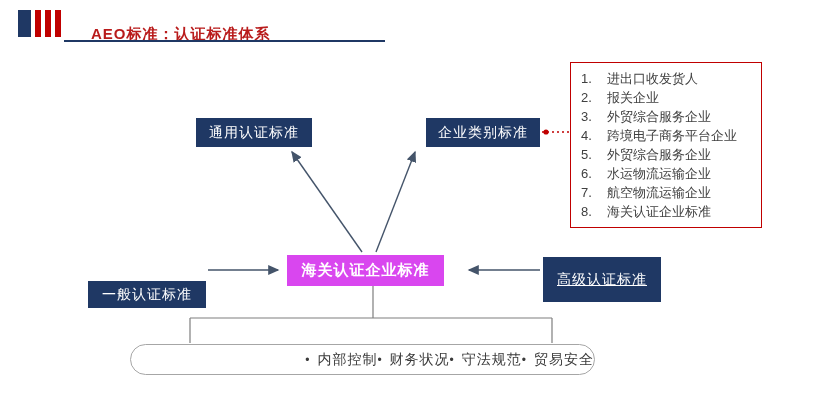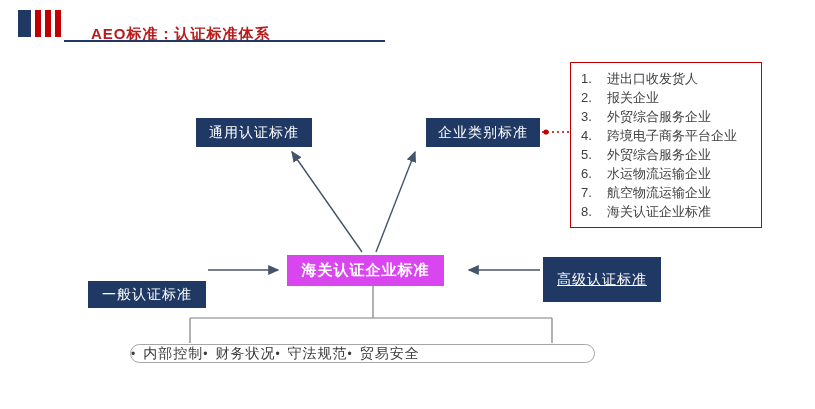--- a/index.html
+++ b/index.html
@@ -26,23 +26,23 @@
   .box-advanced{left:543px;top:257px;width:118px;height:45px;text-decoration:underline;}
   .box-center{left:287px;top:255px;width:157px;height:31px;background:#d946ef;font-weight:bold;font-size:15px;}
 
   
   .category-list{position:absolute;left:570px;top:62px;width:192px;height:166px;box-sizing:border-box;
         border:1px solid #c00000;background:#fff;padding:6px 6px 6px 10px;z-index:2;}
   .list-row{display:flex;font-size:13px;line-height:19px;color:#404040;white-space:nowrap;}
   .list-row .num{width:26px;flex:0 0 26px;}
 
   
-  .criteria{position:absolute;left:130px;top:344px;width:465px;height:19px;box-sizing:border-box;
+  .criteria{position:absolute;left:130px;top:344px;width:465px;height:31px;box-sizing:border-box;
         border:1px solid #a6a6a6;border-radius:16px;background:#fff;z-index:2;
-        display:flex;align-items:center;justify-content:flex-start;}
+        display:flex;align-items:center;justify-content:flex-end;}
   .crit{font-size:14px;color:#3a3a3a;letter-spacing:1px;white-space:nowrap;}
   .crit .dot{margin-right:7px;color:#3a3a3a;font-size:12px;}
 </style>
 </head>
 <body>
 
 <div class="canvas">
 
   <div class="header-bars">
     <span class="bar navy"></span>

